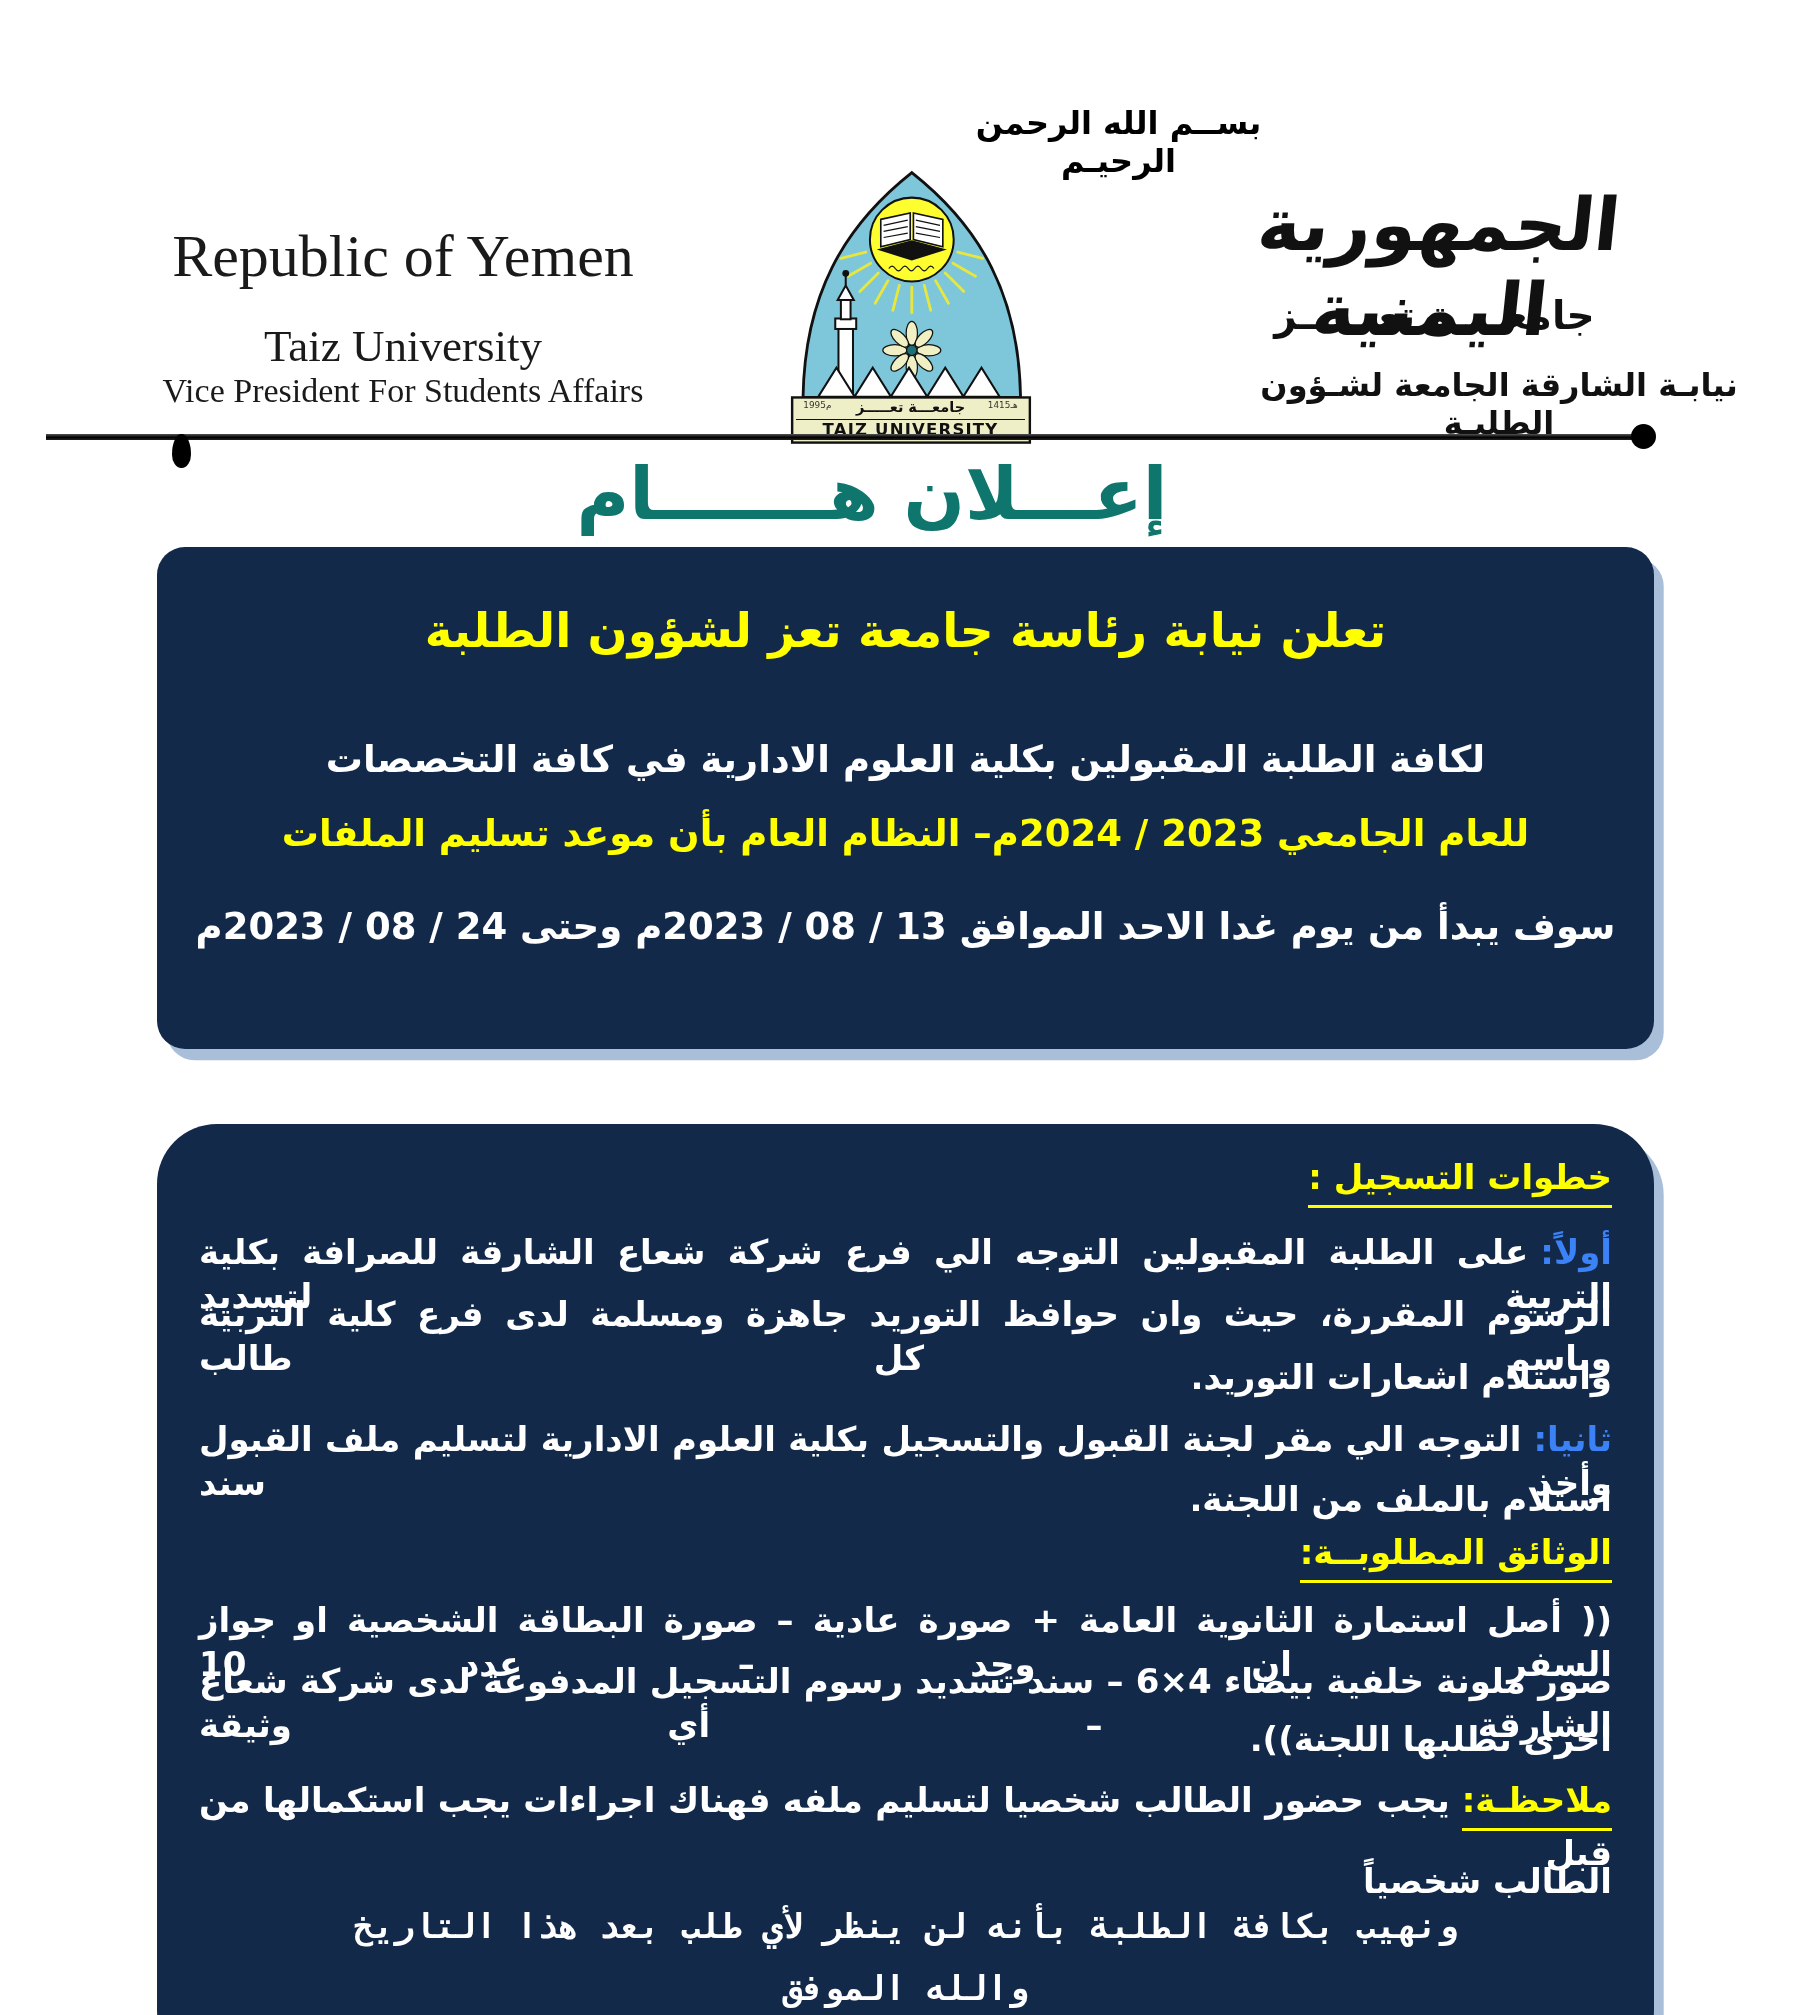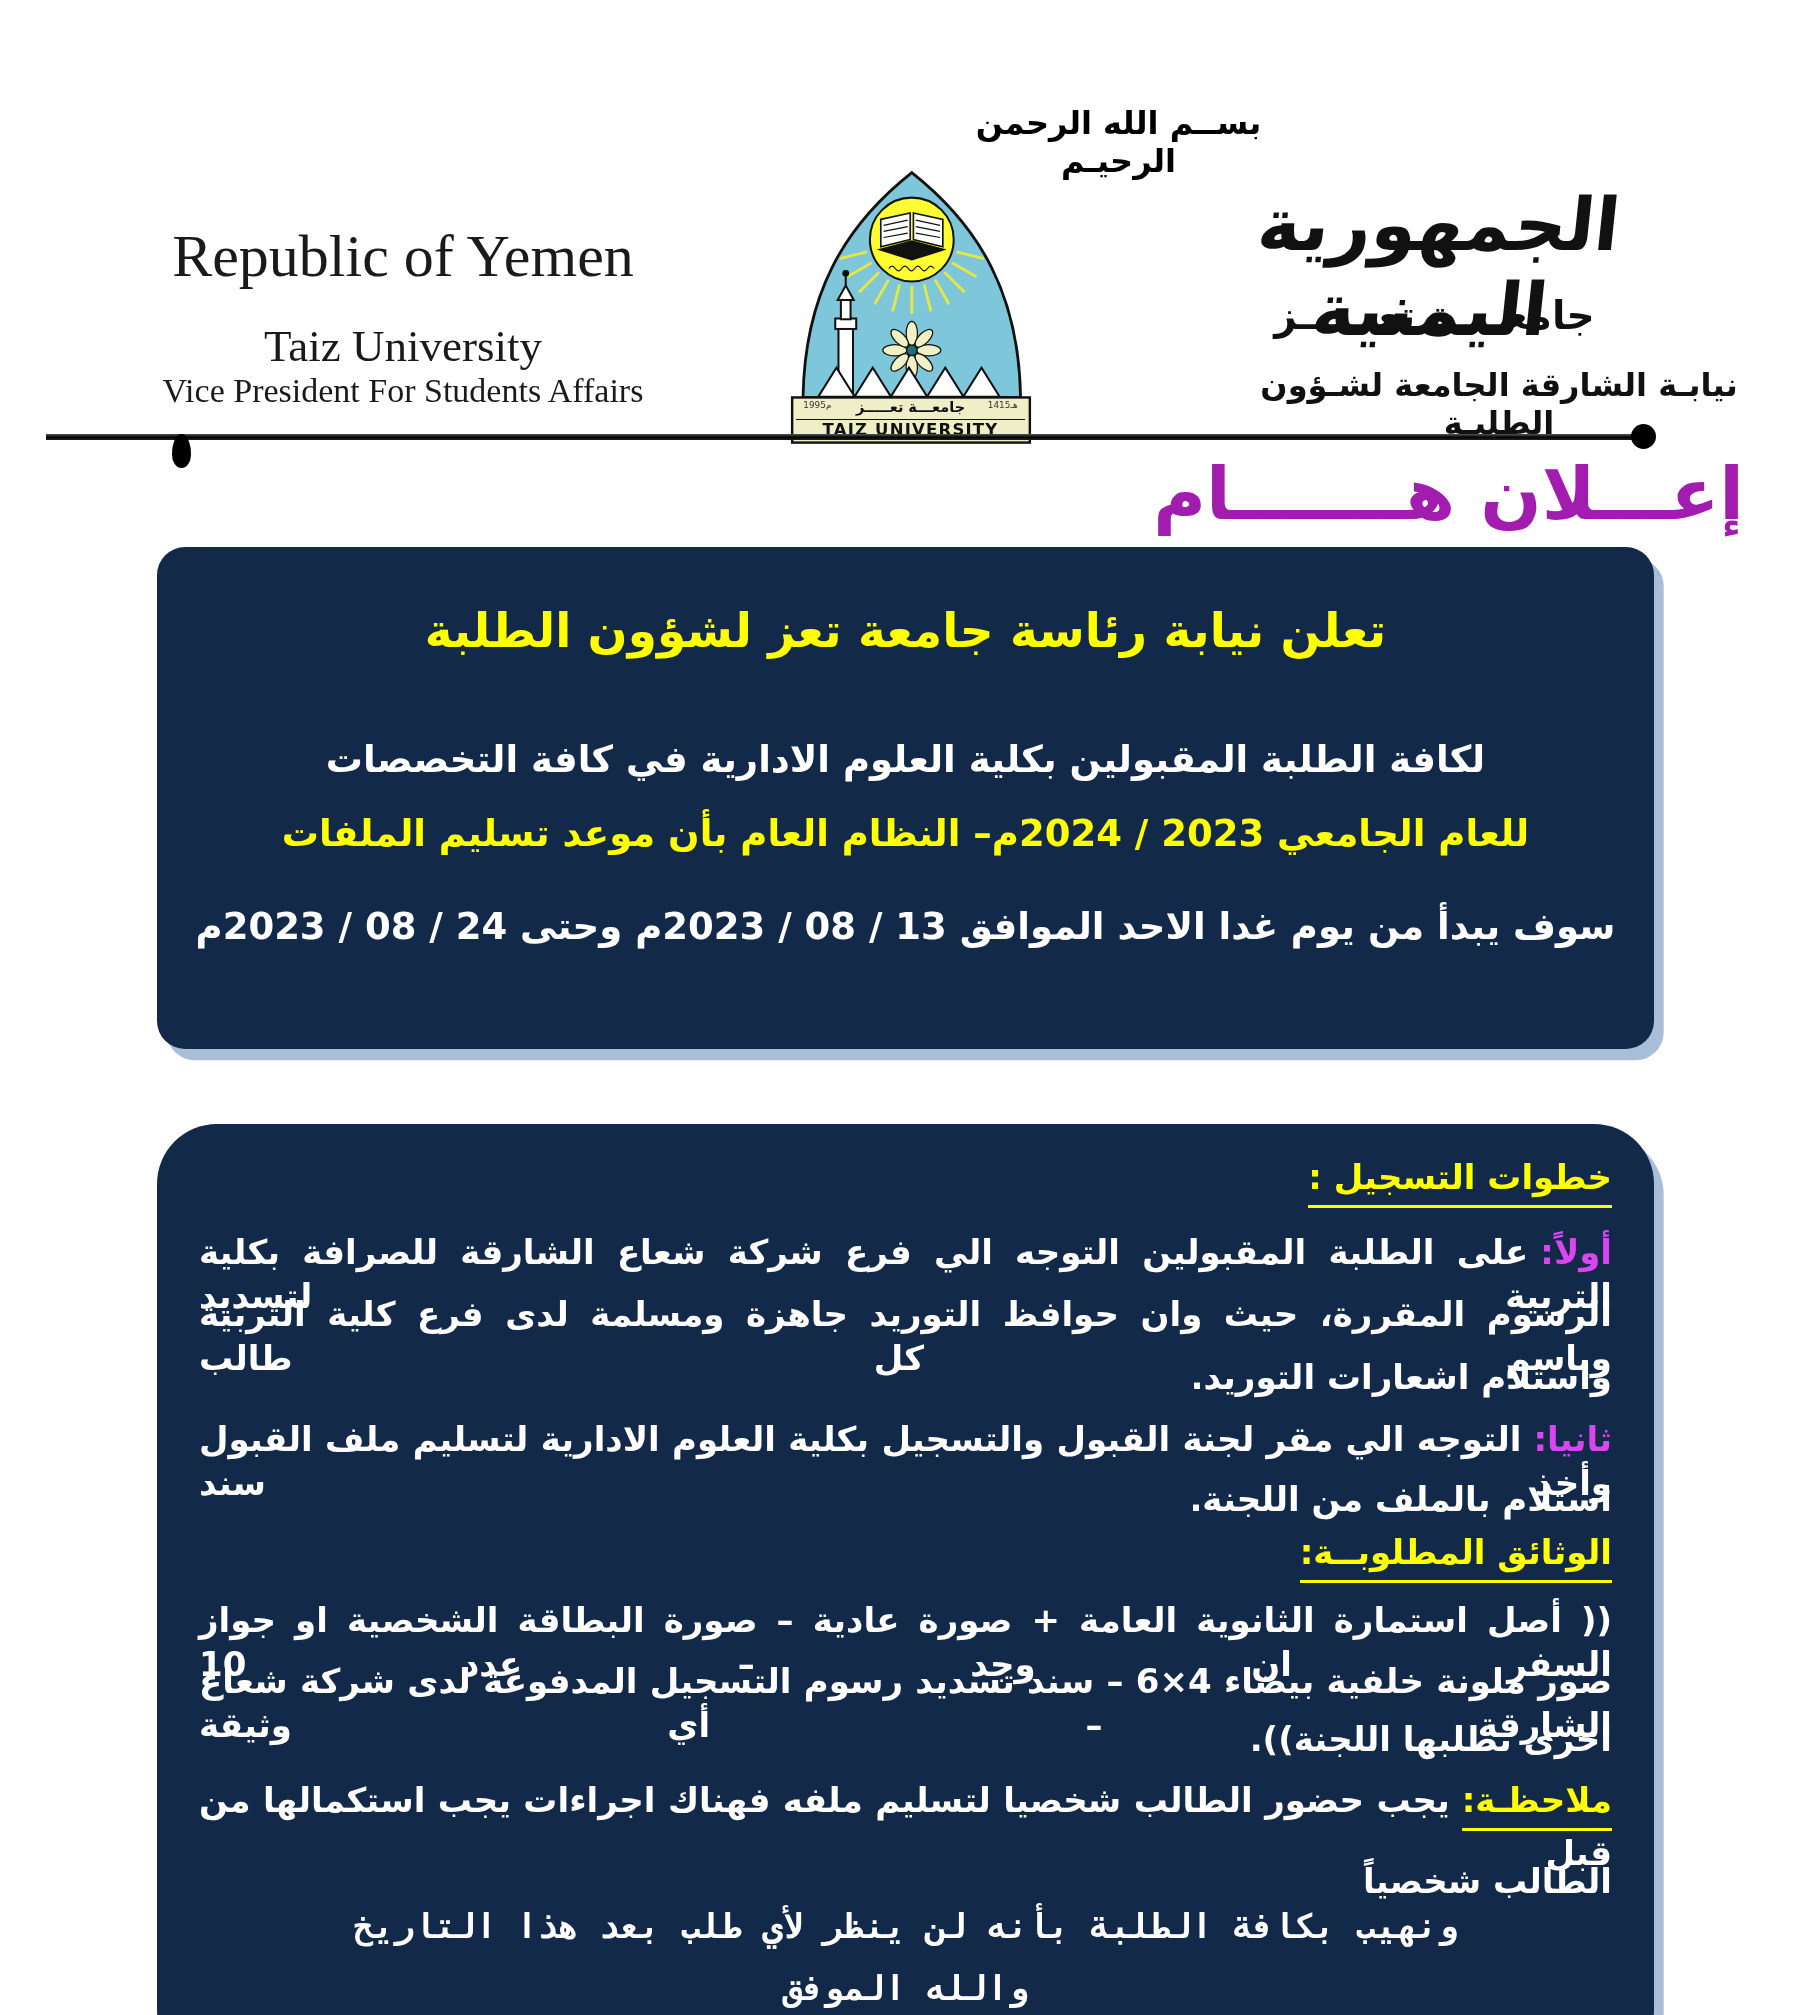--- a/index.html
+++ b/index.html
@@ -29,38 +29,38 @@
   .banner-year-r{position:absolute;right:11.3px;top:0;}
   .banner-rule{position:absolute;left:4px;right:4px;top:21px;height:1.2px;background:#111;}
   .banner-en{font-size:16.5px;font-weight:bold;letter-spacing:1.2px;margin-top:4px;line-height:17.7px;}
 
   
   .rule-top{left:46px;top:434px;width:1594px;height:6px;background:linear-gradient(180deg,#555 0%,#000 55%,#222 100%);}
   .rule-top-dot-r{left:1631px;top:424px;width:25px;height:25px;background:#000;border-radius:50%;}
   .rule-top-drop{left:172px;top:434px;width:18.5px;height:34px;background:#000;border-radius:50% 50% 50% 50%/60% 60% 40% 40%;}
 
   
-  .main-title{left:0;top:452px;width:1744px;font-size:72px;font-weight:bold;color:#a21caf;letter-spacing:1.6px;}
+  .main-title{left:0;top:452px;width:1744px;text-align:center;font-size:72px;font-weight:bold;color:#0f766e;letter-spacing:1.6px;}
 
   
   .navy{background:#13294a;border-radius:28px;box-shadow:9.7px 11.3px 0 #a9bed8;}
   .box1{left:157px;top:547px;width:1497px;height:502px;}
   .box2{left:157px;top:1124px;width:1497px;height:947px;border-radius:60px;}
   .box1 .line{position:absolute;left:36px;right:36px;text-align:center;font-weight:bold;}
   .b1-title{top:56px;font-size:47px;color:#ffff00;}
   .b1-l2{top:181px;font-size:37px;color:#ffffff;margin-top:10px;}
   .b1-l3{top:265px;font-size:37px;color:#ffff00;}
   .b1-l4{top:358px;font-size:37px;color:#ffffff;}
 
   .box2 .row{position:absolute;left:42px;right:42px;font-size:34px;font-weight:bold;color:#ffffff;line-height:44px;}
   .jl{text-align:justify;text-align-last:justify;}
   .ra{text-align:right;}
   .cc{text-align:center;font-family:Liberation Mono, monospace;}
   .yellow{color:#ffff00;}
-  .cream{color:#d946ef;}
+  .cream{color:#3b82f6;}
   .uline{display:inline-block;border-bottom:3.6px solid currentColor;padding-bottom:6px;}
   .lead{margin-left:12px;}
   .h-reg{top:31px;font-size:38px;}
   .s1l1{top:106px;} .s1l2{top:168px;} .s1l3{top:231px;}
   .s2l1{top:293px;} .s2l2{top:353px;}
   .h-doc{top:406px;font-size:38px;}
   .d1{top:474px;} .d2{top:535px;} .d3{top:593px;}
   .n1{top:654px;} .n2{top:735px;}
   .warn{top:783px;font-size:29px;color:#ffff00;}
   .close{top:845px;font-size:35px;}

